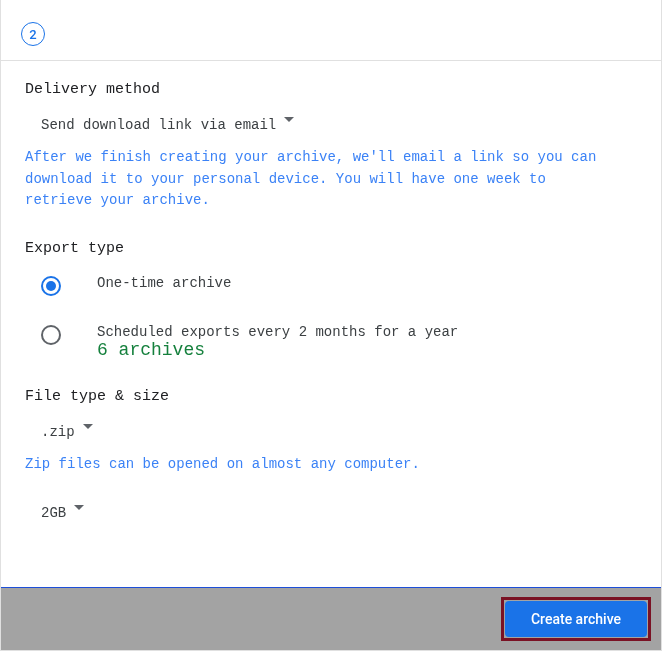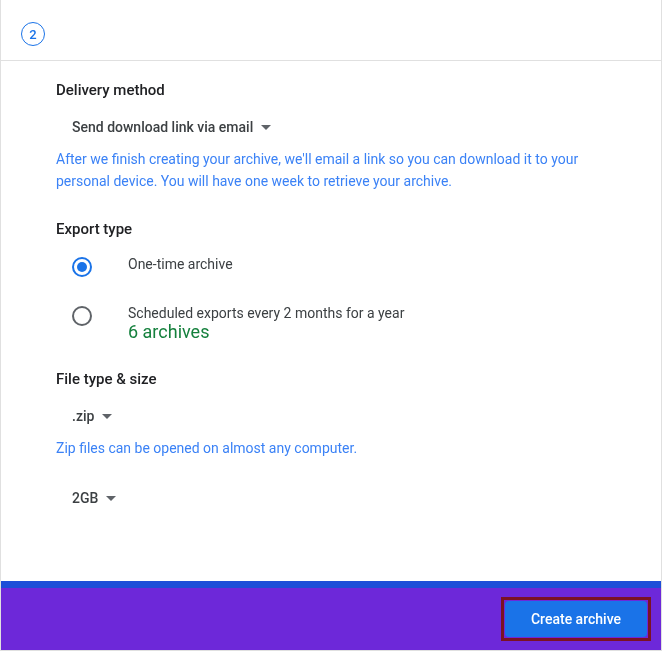--- a/index.html
+++ b/index.html
@@ -46,31 +46,32 @@
       font-size: 13px;
       font-weight: 500;
       flex-shrink: 0;
     }
     .step-title {
       font-size: 16px;
       font-weight: 500;
       color: #202124;
     }
     .content {
-      padding: 20px 40px 10px 55px;
+      padding: 20px 40px 10px 24px;
+      font-family: Liberation Mono, monospace;
     }
     .section-label {
       font-size: 15px;
       font-weight: 500;
       color: #202124;
       margin-bottom: 18px;
     }
     .dropdown {
       display: inline-flex;
-      align-items: center;
+      align-items: flex-start;
       gap: 8px;
       font-size: 14px;
       font-weight: 500;
       color: #3c4043;
       cursor: pointer;
       padding-left: 16px;
       margin-bottom: 14px;
     }
     .dropdown-caret {
       width: 0;
@@ -125,25 +126,25 @@
       font-size: 18px;
       color: #15803d;
       margin-top: 0;
     }
     .section-block { margin-bottom: 6px; }
     .footer {
       position: absolute;
       bottom: 0;
       left: 0;
       right: 0;
-      border-top: 7px solid #1d4ed8;
+      border-top: 1px solid #1d4ed8;
       padding: 9px 10px;
       display: flex;
       justify-content: flex-end;
-      background: #6d28d9;
+      background: #a3a3a3;
     }
     .primary-btn-wrap {
       border: 3px solid #7a1224;
       padding: 1px;
       display: inline-block;
     }
     .primary-btn {
       background: #1a73e8;
       color: #fff;
       border: none;

